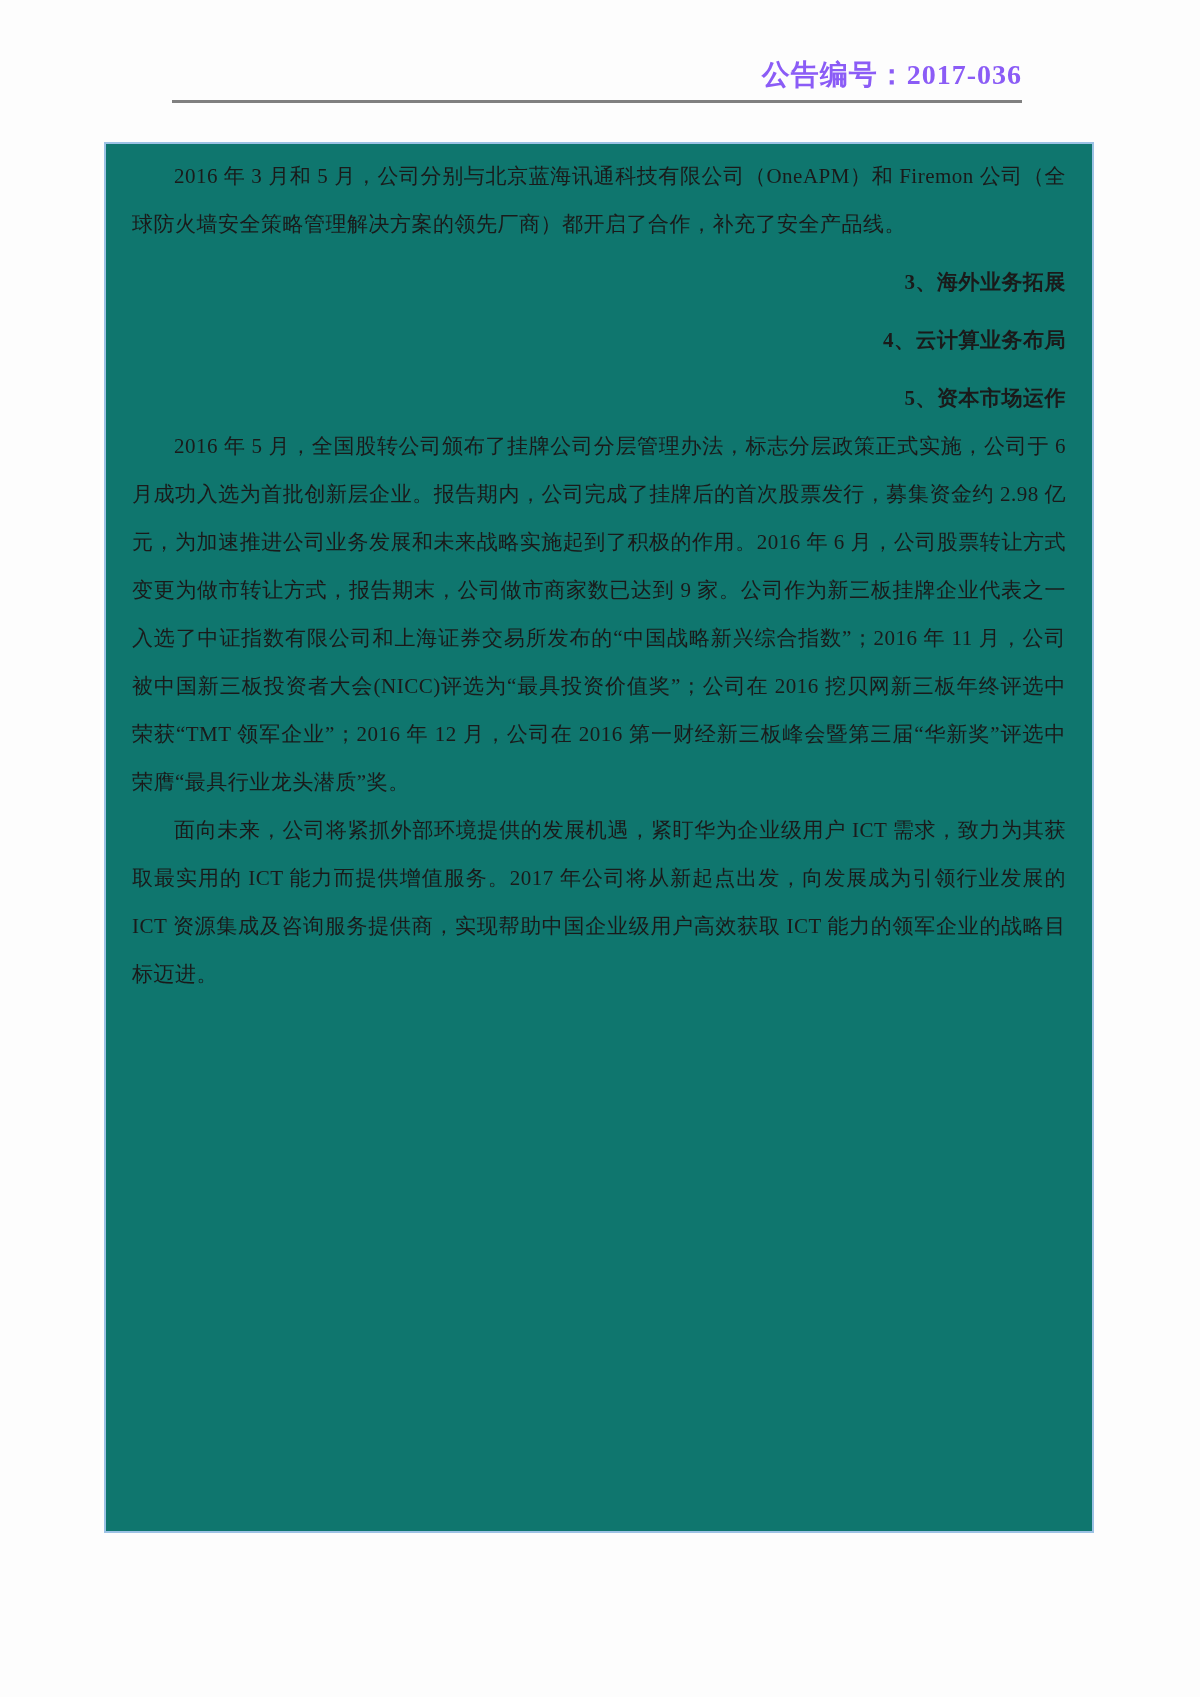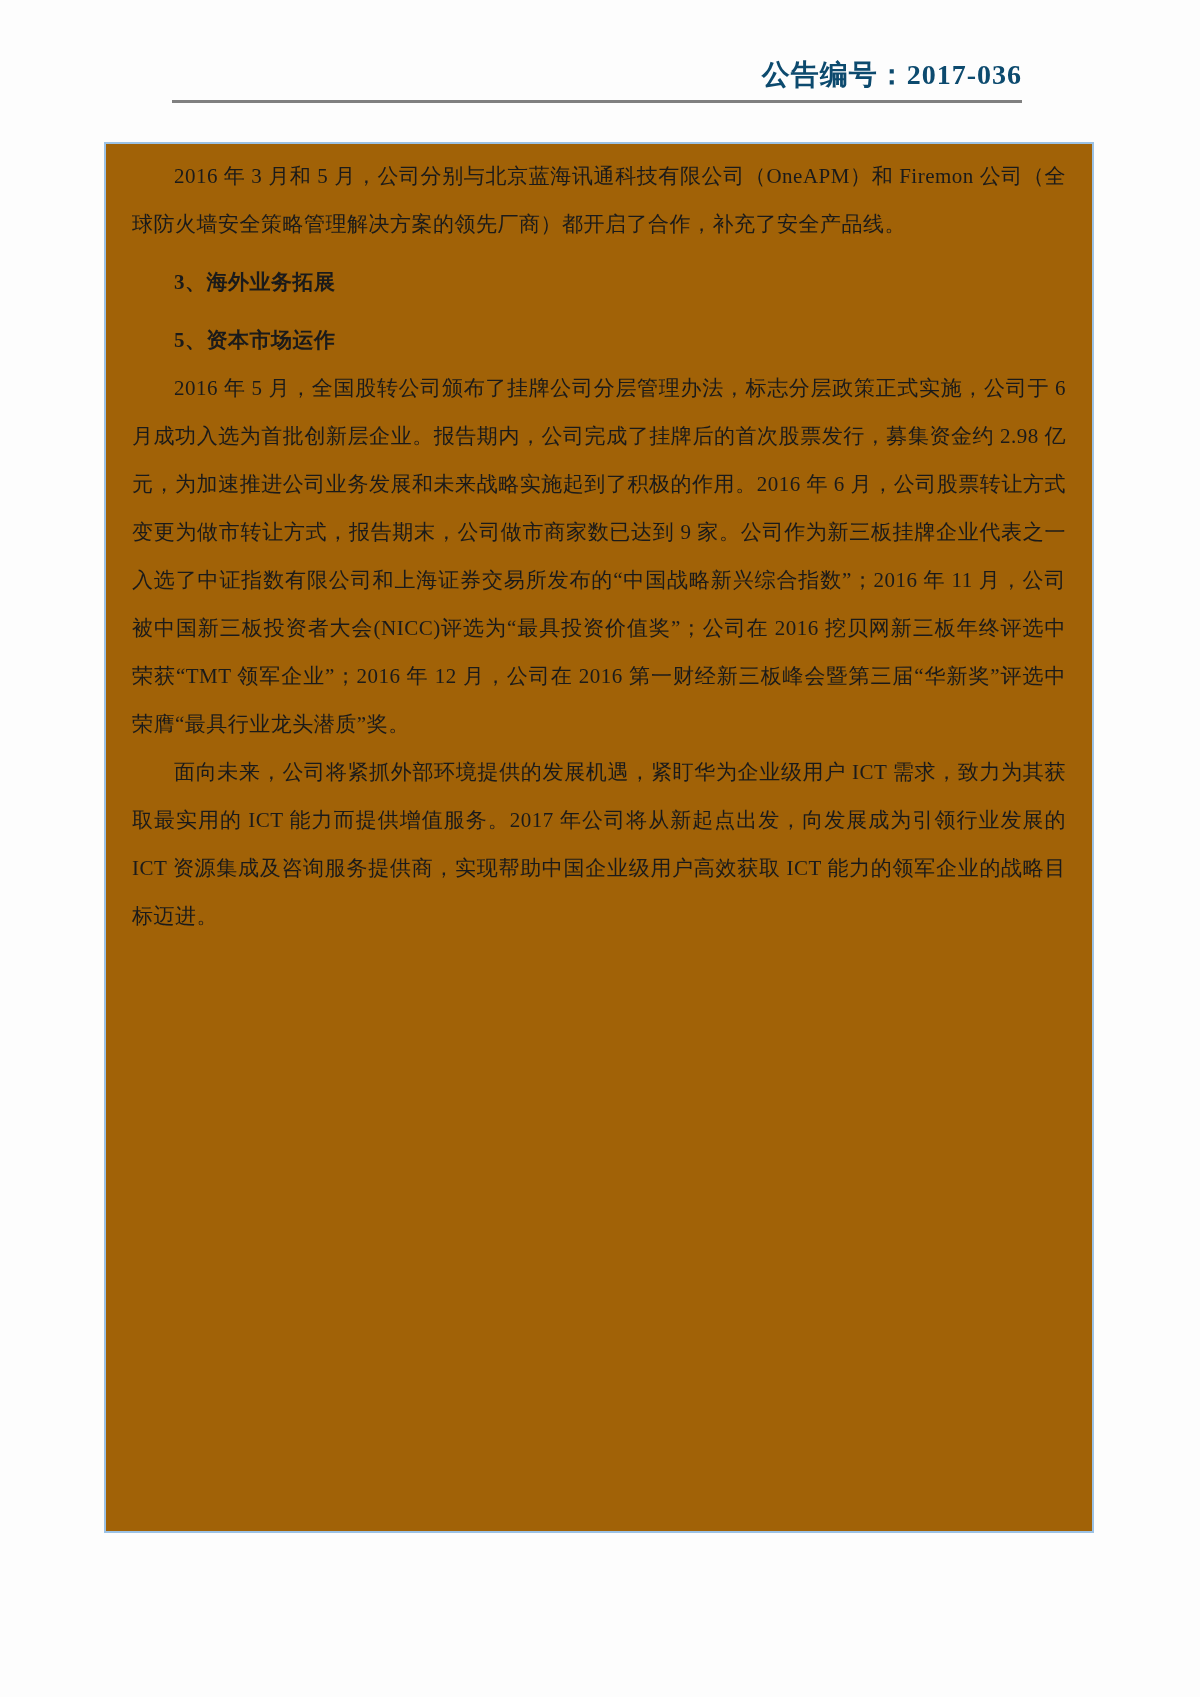--- a/index.html
+++ b/index.html
@@ -13,72 +13,74 @@
     height: 1697px;
     background: #fdfdfd;
     overflow: hidden;
   }
   .doc-number {
     position: absolute;
     top: 56px;
     right: 178px;
     font-size: 28px;
     font-weight: bold;
-    color: #0c4a6e;
+    color: #8b5cf6;
     letter-spacing: 1px;
     white-space: nowrap;
   }
   .header-rule {
     position: absolute;
     top: 100px;
     left: 172px;
     width: 850px;
     height: 3px;
     background: #808080;
   }
   .content-box {
     position: absolute;
     left: 104px;
     top: 142px;
     width: 990px;
     height: 1391px;
     box-sizing: border-box;
     border: 2px solid #9CC2E5;
-    background: #a16207;
+    background: #0f766e;
     padding: 8px 26px 0 26px;
     overflow: hidden;
   }
   .block {
     font-size: 21px;
     line-height: 48px;
     color: #1a1a1a;
     letter-spacing: 0.5px;
     margin: 0;
   }
   .para {
     text-indent: 2em;
     text-align: justify;
     text-justify: inter-ideograph;
   }
   .heading {
     text-indent: 2em;
     font-weight: bold;
     margin-top: 10px;
+    text-align: right;
   }
 </style>
 </head>
 <body>
 
 <div class="page">
 
   <div class="doc-number">公告编号：2017-036</div>
 
   <div class="header-rule"></div>
 
   <div class="content-box">
     <p class="block para">2016 年 3 月和 5 月，公司分别与北京蓝海讯通科技有限公司（OneAPM）和 Firemon 公司（全球防火墙安全策略管理解决方案的领先厂商）都开启了合作，补充了安全产品线。</p>
     <p class="block heading">3、海外业务拓展</p>
+    <p class="block heading">4、云计算业务布局</p>
     <p class="block heading">5、资本市场运作</p>
     <p class="block para">2016 年 5 月，全国股转公司颁布了挂牌公司分层管理办法，标志分层政策正式实施，公司于 6 月成功入选为首批创新层企业。报告期内，公司完成了挂牌后的首次股票发行，募集资金约 2.98 亿元，为加速推进公司业务发展和未来战略实施起到了积极的作用。2016 年 6 月，公司股票转让方式变更为做市转让方式，报告期末，公司做市商家数已达到 9 家。公司作为新三板挂牌企业代表之一入选了中证指数有限公司和上海证券交易所发布的“中国战略新兴综合指数”；2016 年 11 月，公司被中国新三板投资者大会(NICC)评选为“最具投资价值奖”；公司在 2016 挖贝网新三板年终评选中荣获“TMT 领军企业”；2016 年 12 月，公司在 2016 第一财经新三板峰会暨第三届“华新奖”评选中荣膺“最具行业龙头潜质”奖。</p>
     <p class="block para">面向未来，公司将紧抓外部环境提供的发展机遇，紧盯华为企业级用户 ICT 需求，致力为其获取最实用的 ICT 能力而提供增值服务。2017 年公司将从新起点出发，向发展成为引领行业发展的 ICT 资源集成及咨询服务提供商，实现帮助中国企业级用户高效获取 ICT 能力的领军企业的战略目标迈进。</p>
   </div>
 
 </div>
 
 </body></html>

